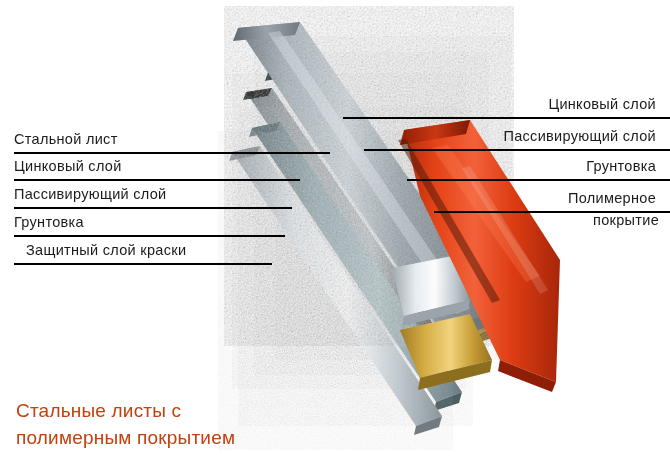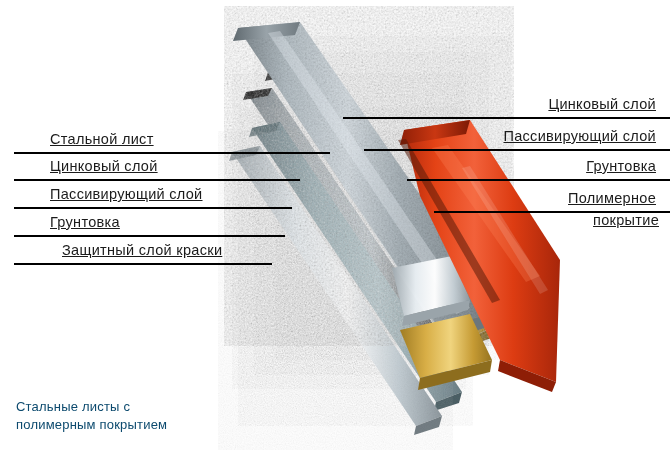--- a/index.html
+++ b/index.html
@@ -33,35 +33,34 @@
 
   
   .label-text {
     position: absolute;
     font-family: "Liberation Sans", sans-serif;
     font-size: 14.5px;
     color: #1b1b1b;
     white-space: nowrap;
     letter-spacing: 0.3px;
     line-height: 1.15;
-    text-decoration: underline;
-  }
-  .label-left  { text-align: left; margin-left: 36px; }
+  }
+  .label-left  { text-align: left; }
   .label-right { text-align: right; }
 
   
   #caption {
     position: absolute;
     left: 16px;
     top: 398px;
     width: 300px;
     font-family: "Liberation Sans", sans-serif;
-    font-size: 13px;
+    font-size: 19px;
     line-height: 1.42;
-    color: #0c4a6e;
+    color: #c2410c;
     white-space: pre-line;
     letter-spacing: 0.2px;
   }
 </style>
 </head>
 <body>
 
 <div id="stage">
 
   <svg id="diagram-svg" viewBox="0 0 670 474" xmlns="http://www.w3.org/2000/svg">

